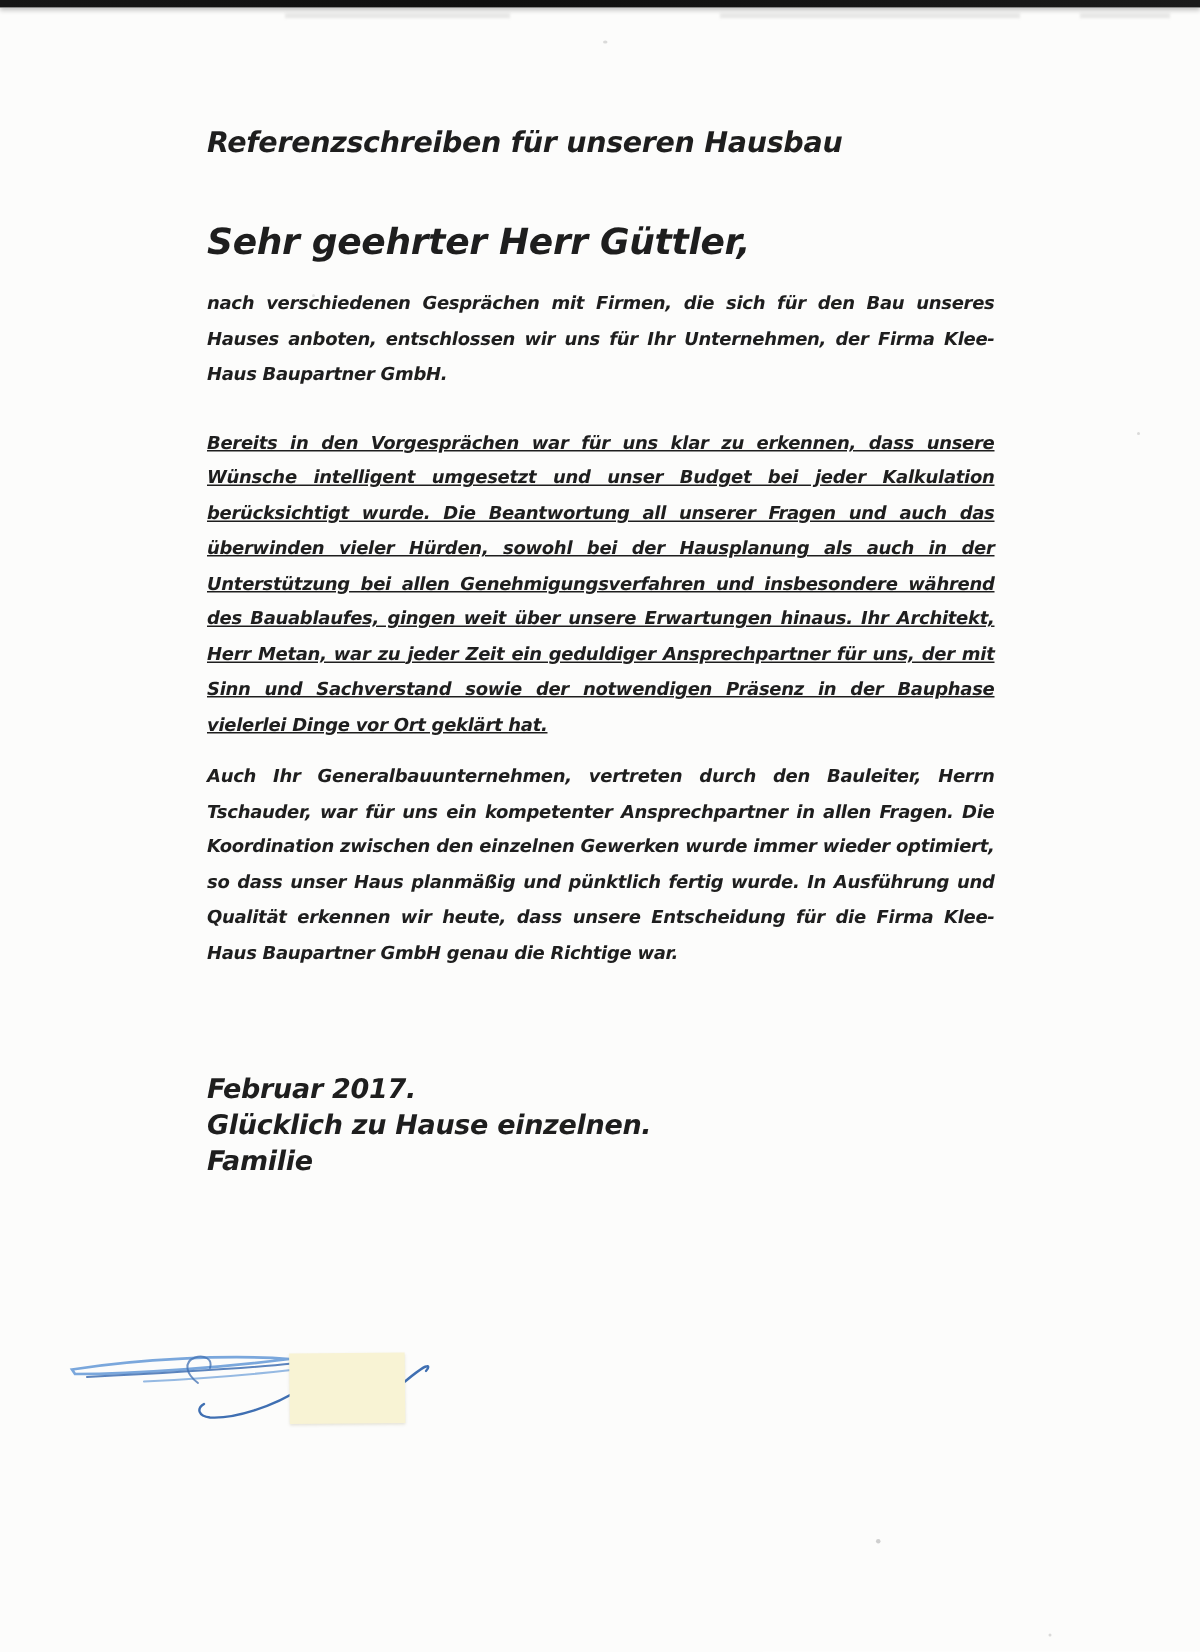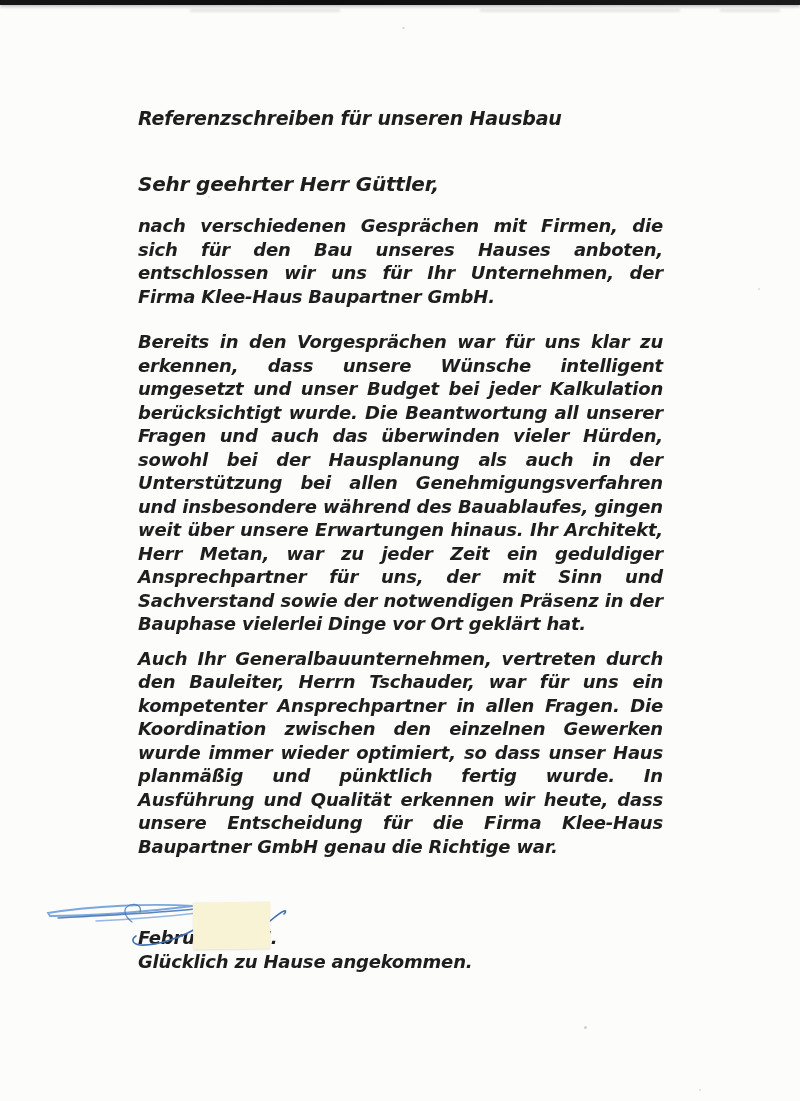--- a/index.html
+++ b/index.html
@@ -28,40 +28,40 @@
   }
   .content{
     position:absolute;
     left:138px;top:0;width:525px;
     color:var(--ink);
     font-style:italic;
     font-weight:bold;
     letter-spacing:-0.2px;
   }
   .content p{margin:0;}
-  .title-block{padding-top:103px;}
+  .title-block{padding-top:80px;}
   .title-block p{
     font-size:19px;
     line-height:30px;
     text-align:left;
   }
   .salutation{
     margin-top:39px !important;
-    font-size:20px;
+    font-size:24px;
     line-height:24px;
   }
   .para{
-    font-size:18px;
+    font-size:12px;
     line-height:23.5px;
     text-align:justify;
     hyphens:none;
     -webkit-hyphens:none;
   }
   .para-1{margin-top:18px !important;}
-  .para-2{margin-top:22px !important;}
+  .para-2{margin-top:22px !important;text-decoration:underline;}
   .para-3{margin-top:11px !important;}
   .closing{margin-top:68px;}
   .closing p{
     font-size:18px;
     line-height:24px;
   }
   .signature-svg{
     position:absolute;
     left:32px;top:898px;
     width:260px;height:70px;
@@ -114,21 +114,22 @@
     </div>
 
     <p class="salutation">Sehr geehrter Herr Güttler,</p>
 
     <p class="para para-1">nach verschiedenen Gesprächen mit Firmen, die sich für den Bau unseres Hauses anboten, entschlossen wir uns für Ihr Unternehmen, der Firma Klee-Haus Baupartner GmbH.</p>
     <p class="para para-2">Bereits in den Vorgesprächen war für uns klar zu erkennen, dass unsere Wünsche intelligent umgesetzt und unser Budget bei jeder Kalkulation berücksichtigt wurde. Die Beantwortung all unserer Fragen und auch das überwinden vieler Hürden, sowohl bei der Hausplanung als auch in der Unterstützung bei allen Genehmigungsverfahren und insbesondere während des Bauablaufes, gingen weit über unsere Erwartungen hinaus. Ihr Architekt, Herr Metan, war zu jeder Zeit ein geduldiger Ansprechpartner für uns, der mit Sinn und Sachverstand sowie der notwendigen Präsenz in der Bauphase vielerlei Dinge vor Ort geklärt hat.</p>
     <p class="para para-3">Auch Ihr Generalbauunternehmen, vertreten durch den Bauleiter, Herrn Tschauder, war für uns ein kompetenter Ansprechpartner in allen Fragen. Die Koordination zwischen den einzelnen Gewerken wurde immer wieder optimiert, so dass unser Haus planmäßig und pünktlich fertig wurde. In Ausführung und Qualität erkennen wir heute, dass unsere Entscheidung für die Firma Klee-Haus Baupartner GmbH genau die Richtige war.</p>
 
     <div class="closing">
       <p>Februar 2017.</p>
-      <p>Glücklich zu Hause angekommen.</p>
+      <p>Glücklich zu Hause einzelnen.</p>
+      <p>Familie</p>
     </div>
   </div>
 
   <svg class="signature-svg" viewBox="0 0 260 70" aria-hidden="true">
 
     <path d="M 16 15 C 60 8, 120 5, 161 8 C 120 13, 62 18, 18 18 Z" fill="none" stroke="var(--sig-light)" stroke-width="1.8" stroke-linecap="round"></path>
     <path d="M 26 20 C 85 17, 135 14, 163 11" fill="none" stroke="var(--sig-dark)" stroke-width="1.4" stroke-linecap="round" opacity="0.85"></path>
     <path d="M 64 23 C 105 21, 140 18, 165 15" fill="none" stroke="var(--sig-light)" stroke-width="1.4" stroke-linecap="round" opacity="0.8"></path>
 
     <path d="M 100 24 C 92 18, 90 10, 98 7 C 104 5, 110 8, 108 14" fill="none" stroke="var(--sig-dark)" stroke-width="1.3" stroke-linecap="round" opacity="0.75"></path>

